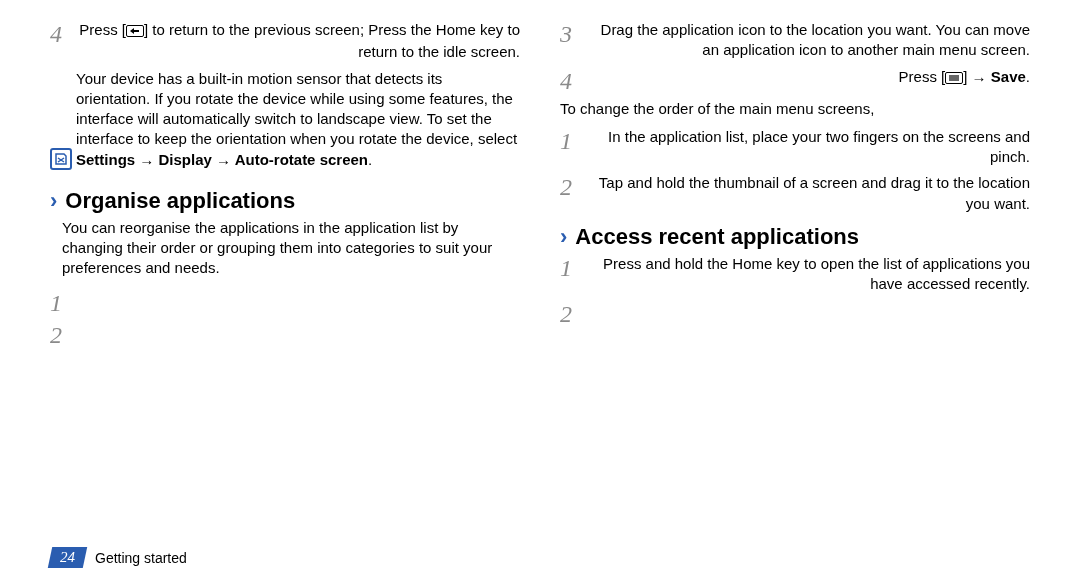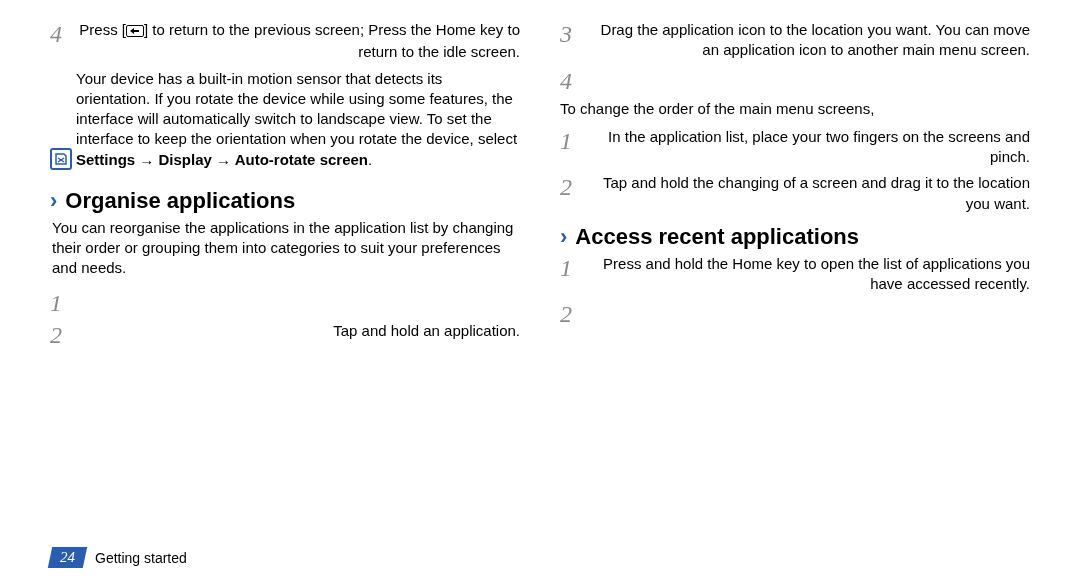--- a/index.html
+++ b/index.html
@@ -75,21 +75,21 @@
     line-height: 1;
   }
   .section-title {
     font-weight: bold;
     font-size: 22px;
   }
   .section-intro {
     font-size: 15px;
     line-height: 1.35;
     margin-bottom: 10px;
-    margin-left: 2px;
+    margin-left: 12px;
   }
   .bold { font-weight: bold; }
   .icon-inline {
     display: inline-block;
     vertical-align: -2px;
   }
   .plain-line {
     font-size: 15px;
     line-height: 1.35;
     margin: 6px 0 8px 0;
@@ -153,46 +153,53 @@
       <span class="section-title">Organise applications</span>
     </div>
     <div class="section-intro">You can reorganise the applications in the application list by changing their order or grouping them into categories to suit your preferences and needs.</div>
 
     <div class="num-item">
       <div class="num">1</div>
     </div>
 
     <div class="num-item">
       <div class="num">2</div>
-      <div class="num-body">Tap and hold an application.</div>
     </div>
 
   </div>
 
   <div class="col">
 
     <div class="num-item">
       <div class="num">3</div>
       <div class="num-body">Drag the application icon to the location you want. You can move an application icon to another main menu screen.</div>
     </div>
 
     <div class="num-item">
       <div class="num">4</div>
+      <div class="num-body">
+        <span>Press [</span><span class="icon-inline"><svg width="18" height="12" viewBox="0 0 18 12">
+              <rect x="0.5" y="0.5" width="17" height="11" rx="1.5" fill="none" stroke="#000" stroke-width="1"></rect>
+              <line x1="4" y1="4" x2="14" y2="4" stroke="#000" stroke-width="1.2"></line>
+              <line x1="4" y1="6" x2="14" y2="6" stroke="#000" stroke-width="1.2"></line>
+              <line x1="4" y1="8" x2="14" y2="8" stroke="#000" stroke-width="1.2"></line>
+            </svg></span><span>] → </span><span class="bold">Save</span><span>.</span>
+      </div>
     </div>
 
     <div class="plain-line">To change the order of the main menu screens,</div>
 
     <div class="num-item">
       <div class="num">1</div>
       <div class="num-body">In the application list, place your two fingers on the screens and pinch.</div>
     </div>
 
     <div class="num-item">
       <div class="num">2</div>
-      <div class="num-body">Tap and hold the changing of a screen and drag it to the location you want.</div>
+      <div class="num-body">Tap and hold the thumbnail of a screen and drag it to the location you want.</div>
     </div>
 
     <div class="section-head">
       <span class="chev">›</span>
       <span class="section-title">Access recent applications</span>
     </div>
 
     <div class="num-item">
       <div class="num">1</div>
       <div class="num-body">Press and hold the Home key to open the list of applications you have accessed recently.</div>

